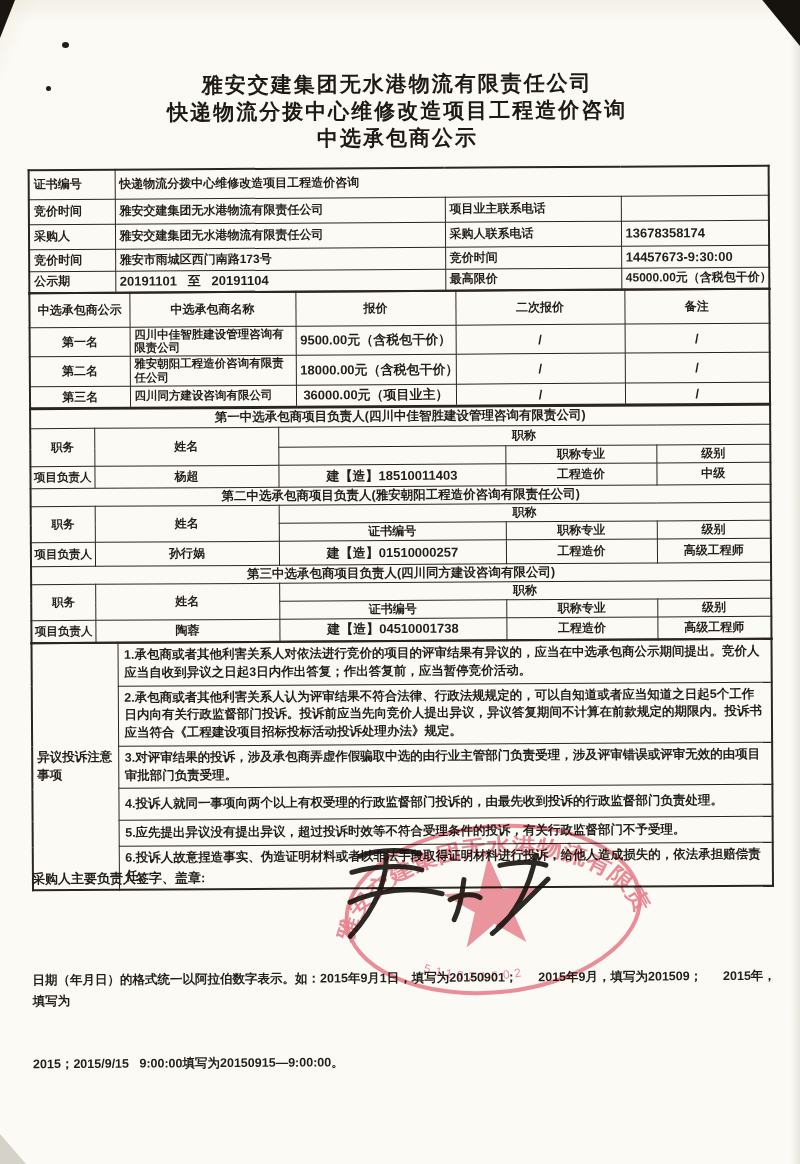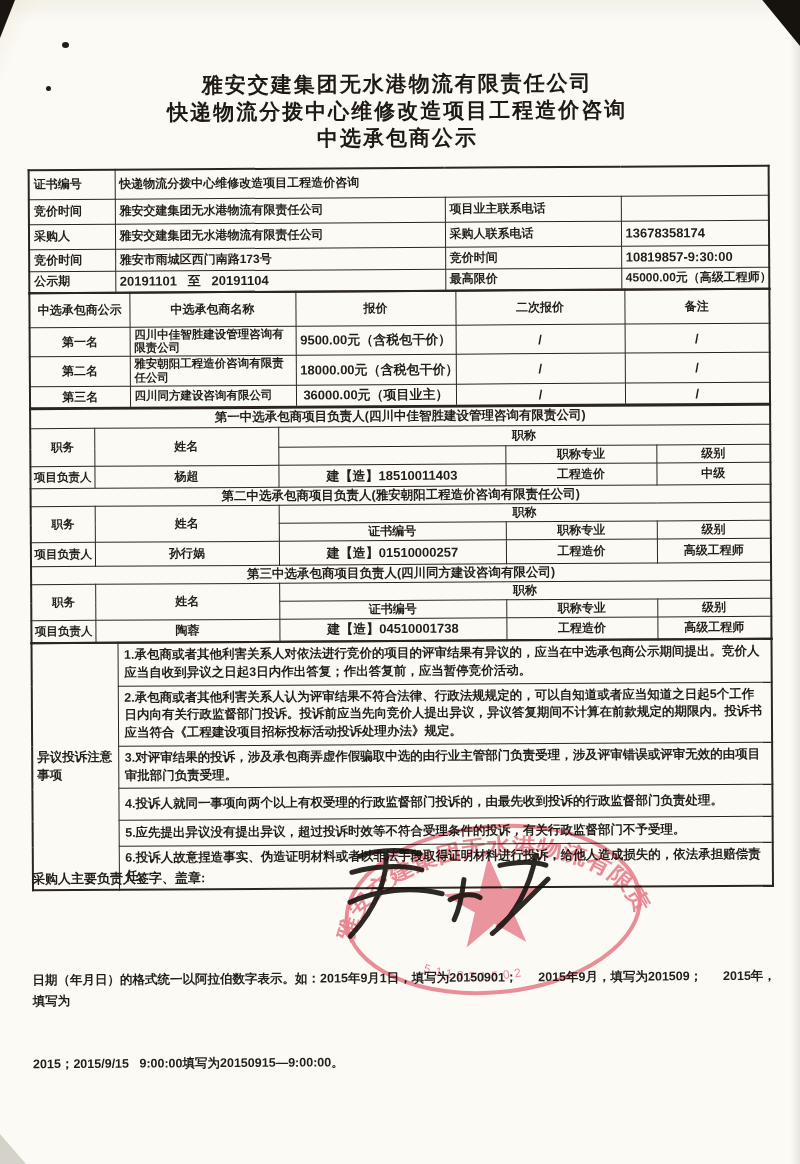--- a/index.html
+++ b/index.html
@@ -101,27 +101,27 @@
         <tr style="height:25px">
           <td>采购人</td>
           <td>雅安交建集团无水港物流有限责任公司</td>
           <td>采购人联系电话</td>
           <td class="num">13678358174</td>
         </tr>
         <tr style="height:22px">
           <td>竞价时间</td>
           <td>雅安市雨城区西门南路173号</td>
           <td>竞价时间</td>
-          <td class="num">10819857-9:30:00</td>
+          <td class="num">14457673-9:30:00</td>
         </tr>
         <tr style="height:22px">
           <td>公示期</td>
           <td class="pre num">20191101   至   20191104</td>
           <td>最高限价</td>
-          <td class="num" style="font-size:12px">45000.00元（高级工程师）</td>
+          <td class="num" style="font-size:12px">45000.00元（含税包干价）</td>
         </tr>
       </tbody>
     </table>
 
     <table class="t-outer">
       <colgroup>
           <col style="width:100px">
           <col style="width:166px">
           <col style="width:160px">
           <col style="width:169px">

